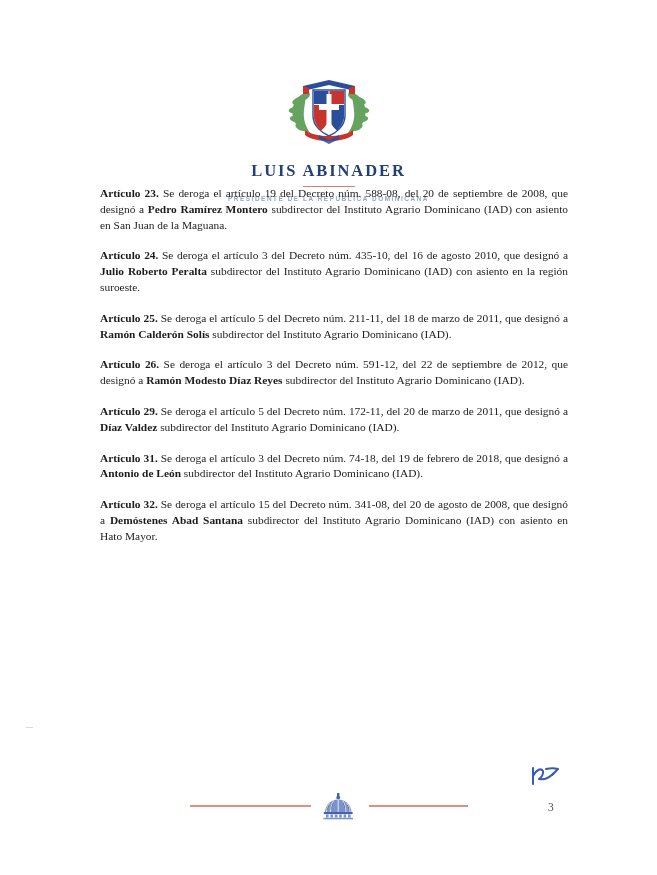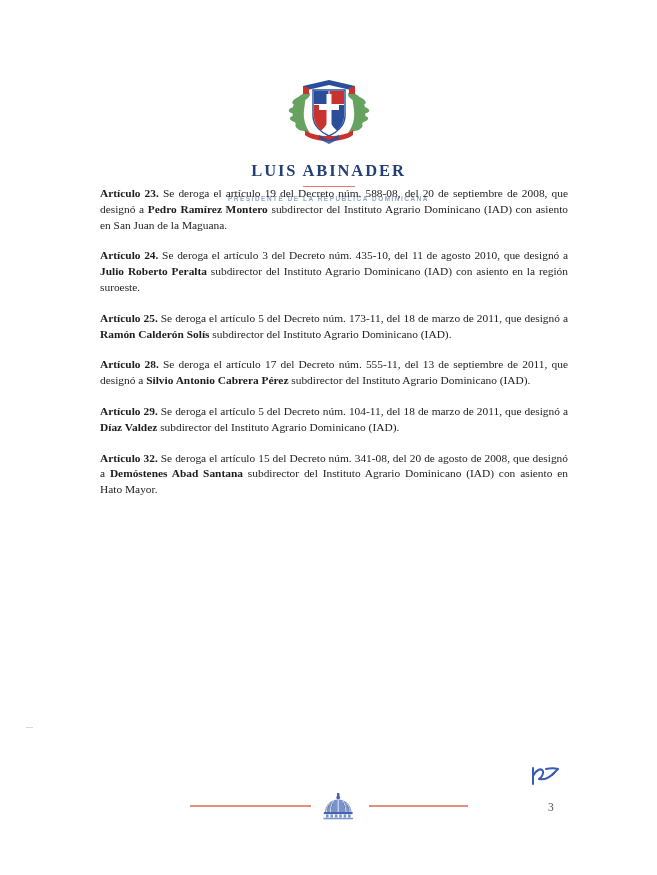--- a/index.html
+++ b/index.html
@@ -174,38 +174,41 @@
   <div class="president-subtitle">PRESIDENTE DE LA REPÚBLICA DOMINICANA</div>
 </div>
 
 <div class="document-body">
 
   <p class="article">
     <span class="article-label">Artículo 23.</span><span> Se deroga el artículo 19 del Decreto núm. 588-08, del 20 de septiembre de 2008, que designó a </span><span class="person-name">Pedro Ramírez Montero</span><span> subdirector del Instituto Agrario Dominicano (IAD) con asiento en San Juan de la Maguana.</span>
   </p>
 
   <p class="article">
-    <span class="article-label">Artículo 24.</span><span> Se deroga el artículo 3 del Decreto núm. 435-10, del 11 de agosto 2010, que designó a </span><span class="person-name">Julio Roberto Peralta</span><span> subdirector del Instituto Agrario Dominicano (IAD) con asiento en la región suroeste.</span>
-  </p>
-
-  <p class="article">
-    <span class="article-label">Artículo 25.</span><span> Se deroga el artículo 5 del Decreto núm. 173-11, del 18 de marzo de 2011, que designó a </span><span class="person-name">Ramón Calderón Solís</span><span> subdirector del Instituto Agrario Dominicano (IAD).</span>
-  </p>
-
-
-
-  <p class="article">
-    <span class="article-label">Artículo 28.</span><span> Se deroga el artículo 17 del Decreto núm. 555-11, del 13 de septiembre de 2011, que designó a </span><span class="person-name">Silvio Antonio Cabrera Pérez</span><span> subdirector del Instituto Agrario Dominicano (IAD).</span>
-  </p>
-
-  <p class="article">
-    <span class="article-label">Artículo 29.</span><span> Se deroga el artículo 5 del Decreto núm. 104-11, del 18 de marzo de 2011, que designó a </span><span class="person-name">Díaz Valdez</span><span> subdirector del Instituto Agrario Dominicano (IAD).</span>
-  </p>
-
-
+    <span class="article-label">Artículo 24.</span><span> Se deroga el artículo 3 del Decreto núm. 435-10, del 16 de agosto 2010, que designó a </span><span class="person-name">Julio Roberto Peralta</span><span> subdirector del Instituto Agrario Dominicano (IAD) con asiento en la región suroeste.</span>
+  </p>
+
+  <p class="article">
+    <span class="article-label">Artículo 25.</span><span> Se deroga el artículo 5 del Decreto núm. 211-11, del 18 de marzo de 2011, que designó a </span><span class="person-name">Ramón Calderón Solís</span><span> subdirector del Instituto Agrario Dominicano (IAD).</span>
+  </p>
+
+  <p class="article">
+    <span class="article-label">Artículo 26.</span><span> Se deroga el artículo 3 del Decreto núm. 591-12, del 22 de septiembre de 2012, que designó a </span><span class="person-name">Ramón Modesto Díaz Reyes</span><span> subdirector del Instituto Agrario Dominicano (IAD).</span>
+  </p>
+
+
+
+  <p class="article">
+    <span class="article-label">Artículo 29.</span><span> Se deroga el artículo 5 del Decreto núm. 172-11, del 20 de marzo de 2011, que designó a </span><span class="person-name">Díaz Valdez</span><span> subdirector del Instituto Agrario Dominicano (IAD).</span>
+  </p>
+
+
+  <p class="article">
+    <span class="article-label">Artículo 31.</span><span> Se deroga el artículo 3 del Decreto núm. 74-18, del 19 de febrero de 2018, que designó a </span><span class="person-name">Antonio de León</span><span> subdirector del Instituto Agrario Dominicano (IAD).</span>
+  </p>
 
   <p class="article">
     <span class="article-label">Artículo 32.</span><span> Se deroga el artículo 15 del Decreto núm. 341-08, del 20 de agosto de 2008, que designó a </span><span class="person-name">Demóstenes Abad Santana</span><span> subdirector del Instituto Agrario Dominicano (IAD) con asiento en Hato Mayor.</span>
   </p>
 
 </div>
 
 <div class="scan-artifact"></div>
 
 <div class="footer">

